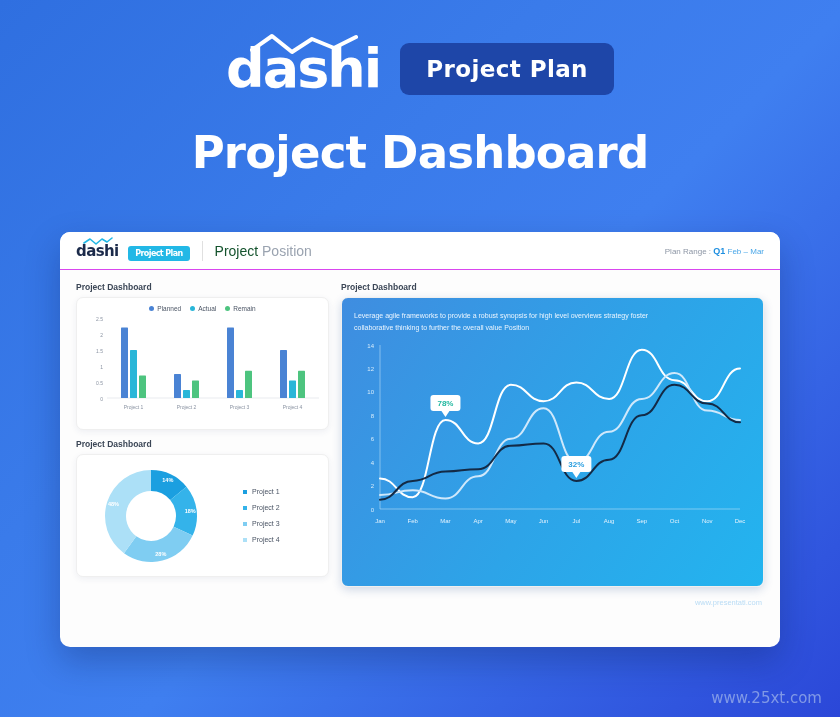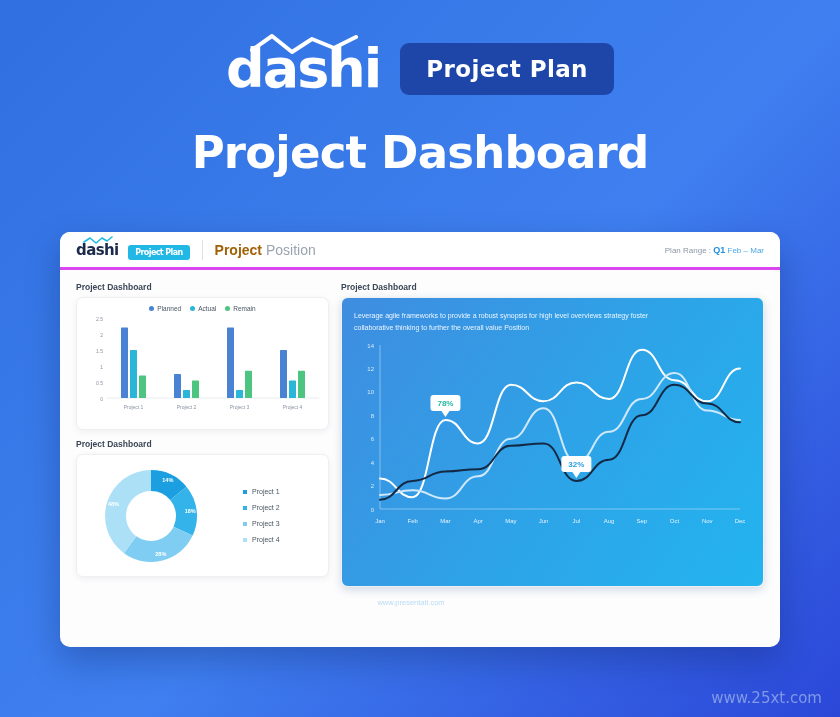--- a/index.html
+++ b/index.html
@@ -36,34 +36,34 @@
   
   .mock {
     position: absolute; left: 60px; top: 232px;
     width: 720px; height: 415px;
     background: #fdfdfd; border-radius: 10px;
     box-shadow: 0 14px 34px rgba(10,30,90,.30);
     overflow: hidden;
   }
   .mock-header {
     height: 38px; display: flex; align-items: center;
-    padding: 0 16px; border-bottom: 3px solid #d946ef; background: #fff;
+    padding: 0 16px; border-bottom: 1px solid #d946ef; background: #fff;
   }
   .mh-logo {
     position: relative; font-size: 15px; font-weight: 700; color: #1b2a4a;
     letter-spacing: -.6px; font-family: "DejaVu Sans", sans-serif;
   }
   .mh-squig { position: absolute; top: -5px; left: 7px; }
   .mh-badge {
     margin-left: 5px; background: #22b8e6; color: #fff; font-size: 8px;
     font-weight: 700; padding: 3px 7px; border-radius: 3px;
   }
   .mh-sep { width: 1px; height: 20px; background: #e0e0e0; margin: 0 12px; }
   .mh-title { font-size: 14px; color: #9aa3b0; font-weight: 400; }
-  .mh-title b { color: #a16207; font-weight: 700; }
+  .mh-title b { color: #14532d; font-weight: 400; }
   .mh-right { margin-left: auto; font-size: 8px; color: #8d96a5; }
   .mh-right .q { color: #1f8fe0; font-weight: 700; font-size: 9px; text-align: center; }
   .mh-right .rng { color: #4ba7e8; }
 
   .mock-body { display: flex; padding: 12px 16px 0 16px; gap: 12px; }
   .col-left { width: 253px; }
   .col-right { flex: 1; }
   .panel-label { font-size: 8.5px; font-weight: 700; color: #3b4656; margin-bottom: 5px; }
   .card {
     background: #fff; border: 1px solid #efefef; border-radius: 7px;
@@ -78,21 +78,21 @@
   }
   .legend-row { display: flex; justify-content: center; gap: 9px; margin-bottom: 2px; }
   .lg { display: flex; align-items: center; gap: 3px; font-size: 6.5px; color: #4a5464; }
   .dot { width: 5px; height: 5px; border-radius: 50%; }
   .donut-legend { margin-left: 6px; display: flex; flex-direction: column; gap: 9px; }
   .dl { display: flex; align-items: center; gap: 5px; font-size: 7px; color: #4a5464; }
   .dl .sq { width: 4px; height: 4px; }
   .intro {
     color: #eaf5ff; font-size: 7px; line-height: 1.65; width: 300px; margin-bottom: 4px;
   }
-  .mock-footer { text-align: center; padding: 4px 18px 8px 0; }
+  .mock-footer { text-align: right; padding: 4px 18px 8px 0; }
   .mock-footer span { font-size: 7.5px; color: #b9dcf5; }
   .watermark {
     position: absolute; right: 18px; bottom: 10px;
     color: #8fa6e8; font-size: 15px; font-weight: 400; opacity: .85;
     font-family: "DejaVu Sans", sans-serif;
   }
 </style>
 </head>
 <body>
 

